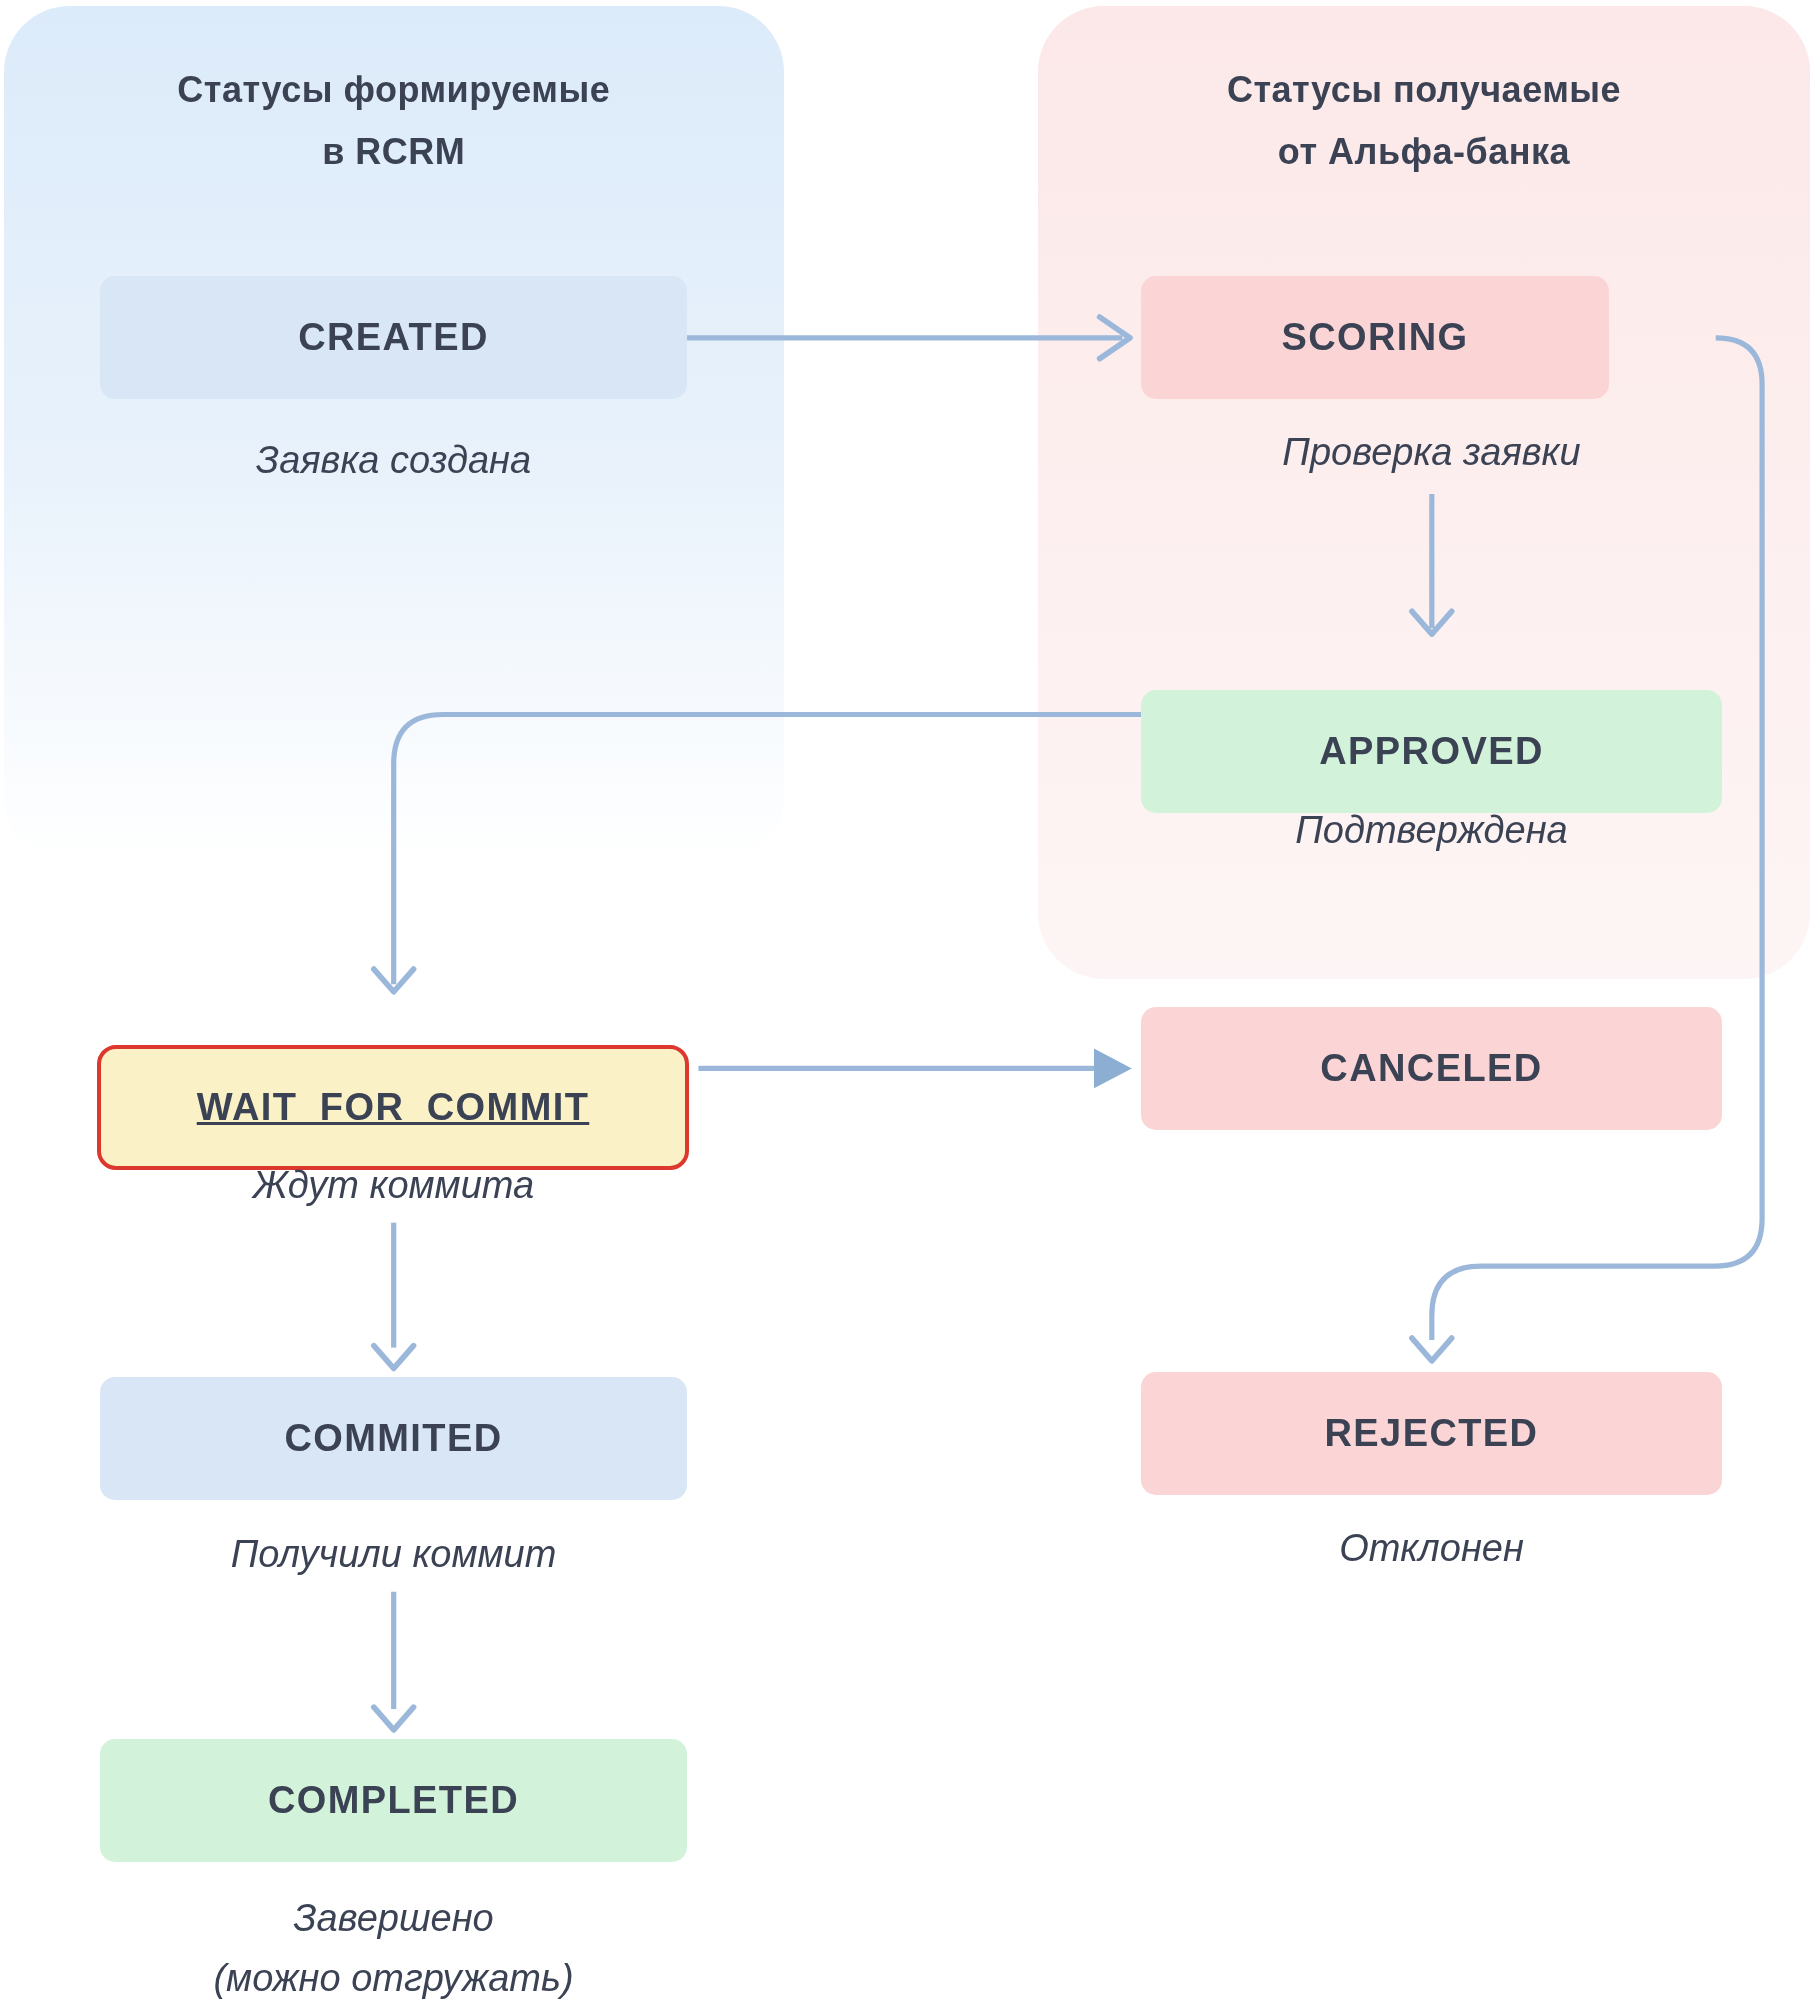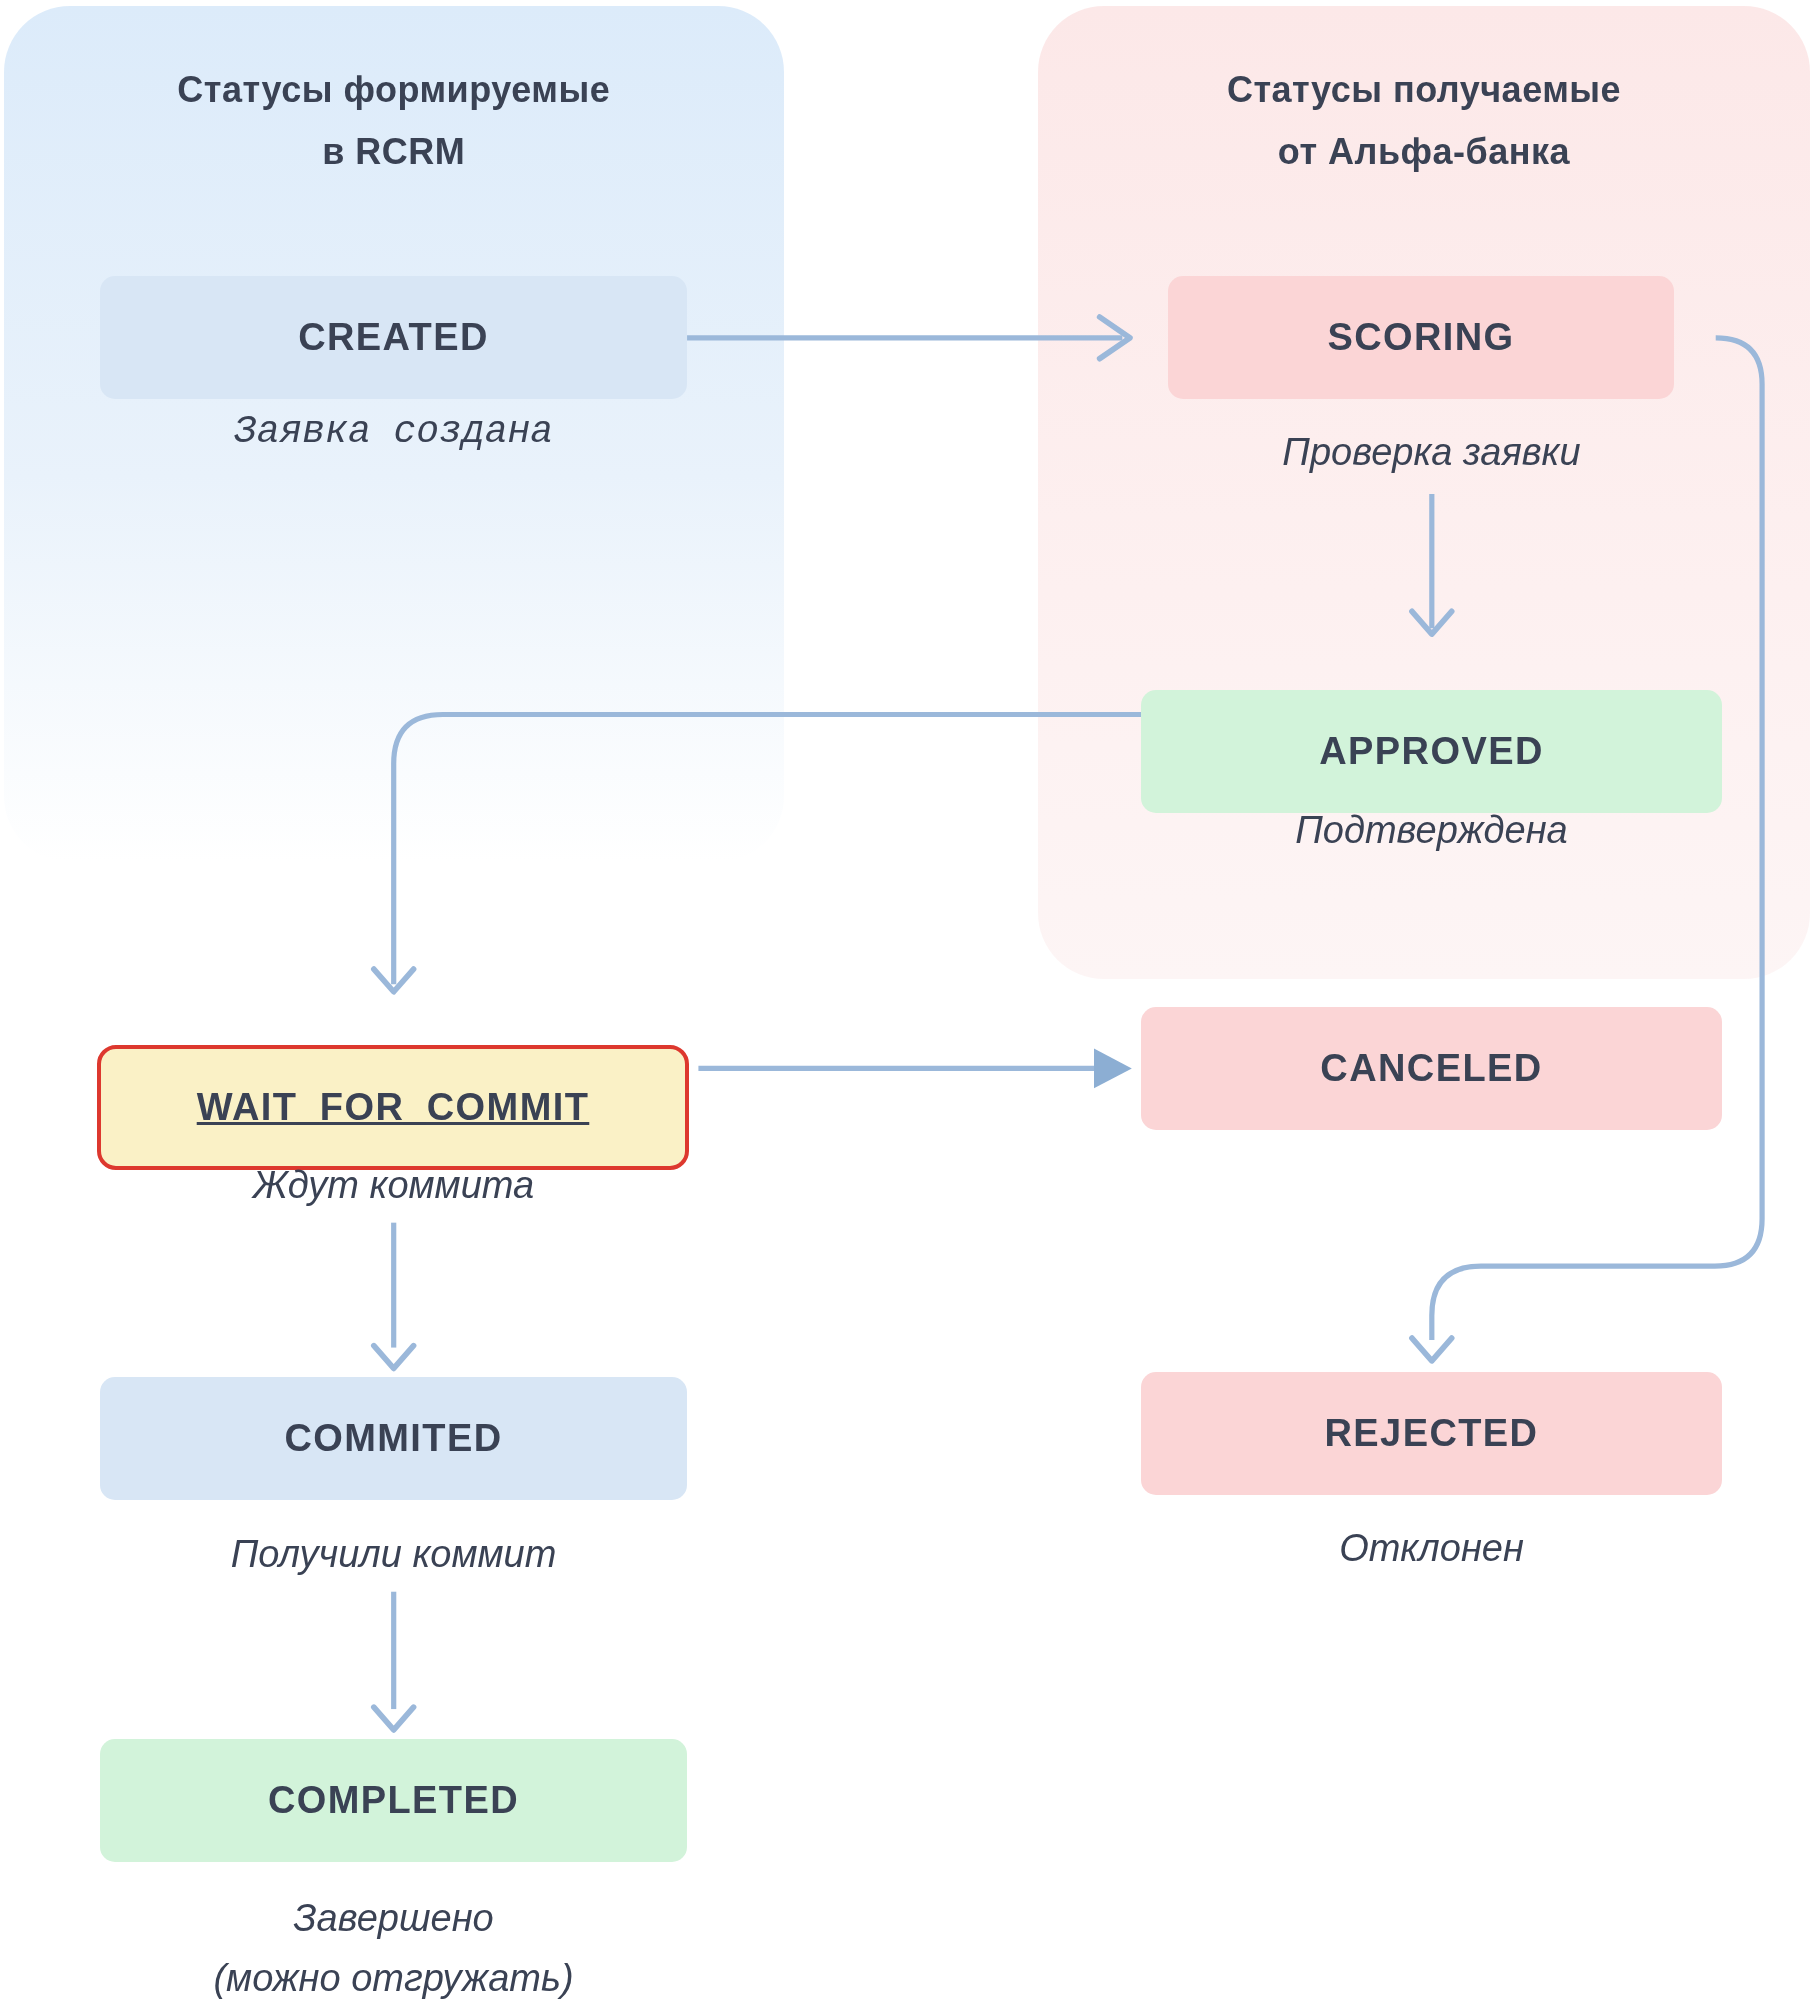--- a/index.html
+++ b/index.html
@@ -36,36 +36,36 @@
   .head-solid{fill:var(--arrow_solid);stroke:none;}
   
   .node{
     position:absolute;
     display:flex;align-items:center;justify-content:center;
     border-radius:15px;
     font-size:38px;font-weight:700;letter-spacing:1.4px;
     color:var(--text_navy);
   }
   #node-created   {left:100px; top:276px; width:587px; height:123px; background:var(--status_blue);}
-  #node-scoring   {left:1141px;top:276px; width:506px; height:123px; background:var(--status_pink);margin-left:27px;}
+  #node-scoring   {left:1141px;top:276px; width:468px; height:123px; background:var(--status_pink);}
   #node-approved  {left:1141px;top:653px; width:581px; height:123px; background:var(--status_green);margin-top:37px;}
   #node-wait      {left:97px; top:1045px;width:584px; height:117px; background:var(--status_yellow);
                    border:4.7px solid var(--highlight_border_red); border-radius:19px;text-decoration:underline;}
   #node-canceled  {left:1141px;top:1007px;width:581px; height:123px; background:var(--status_pink);}
   #node-commited  {left:100px; top:1377px;width:587px; height:123px; background:var(--status_blue);}
   #node-rejected  {left:1141px;top:1372px;width:581px; height:123px; background:var(--status_pink);}
   #node-completed {left:100px; top:1739px;width:587px; height:123px; background:var(--status_green);}
   
   .desc{
     position:absolute;width:587px;
     text-align:center;
     font-size:38px;font-style:italic;
     color:var(--text_navy);
   }
-  #desc-created   {left:100px; top:410px;font-family:Liberation Mono, monospace;}
+  #desc-created   {left:100px; top:439px;}
   #desc-scoring   {left:1141px;top:431px;width:581px;}
   #desc-approved  {left:1141px;top:809px;width:581px;}
   #desc-wait      {left:100px; top:1164px;}
   #desc-canceled  {left:1141px;top:1200px;width:581px;}
   #desc-commited  {left:100px; top:1533px;}
   #desc-rejected  {left:1141px;top:1527px;width:581px;}
   #desc-completed  {left:100px; top:1897px;}
   #desc-completed2 {left:100px; top:1957px;}
 </style>
 </head>

